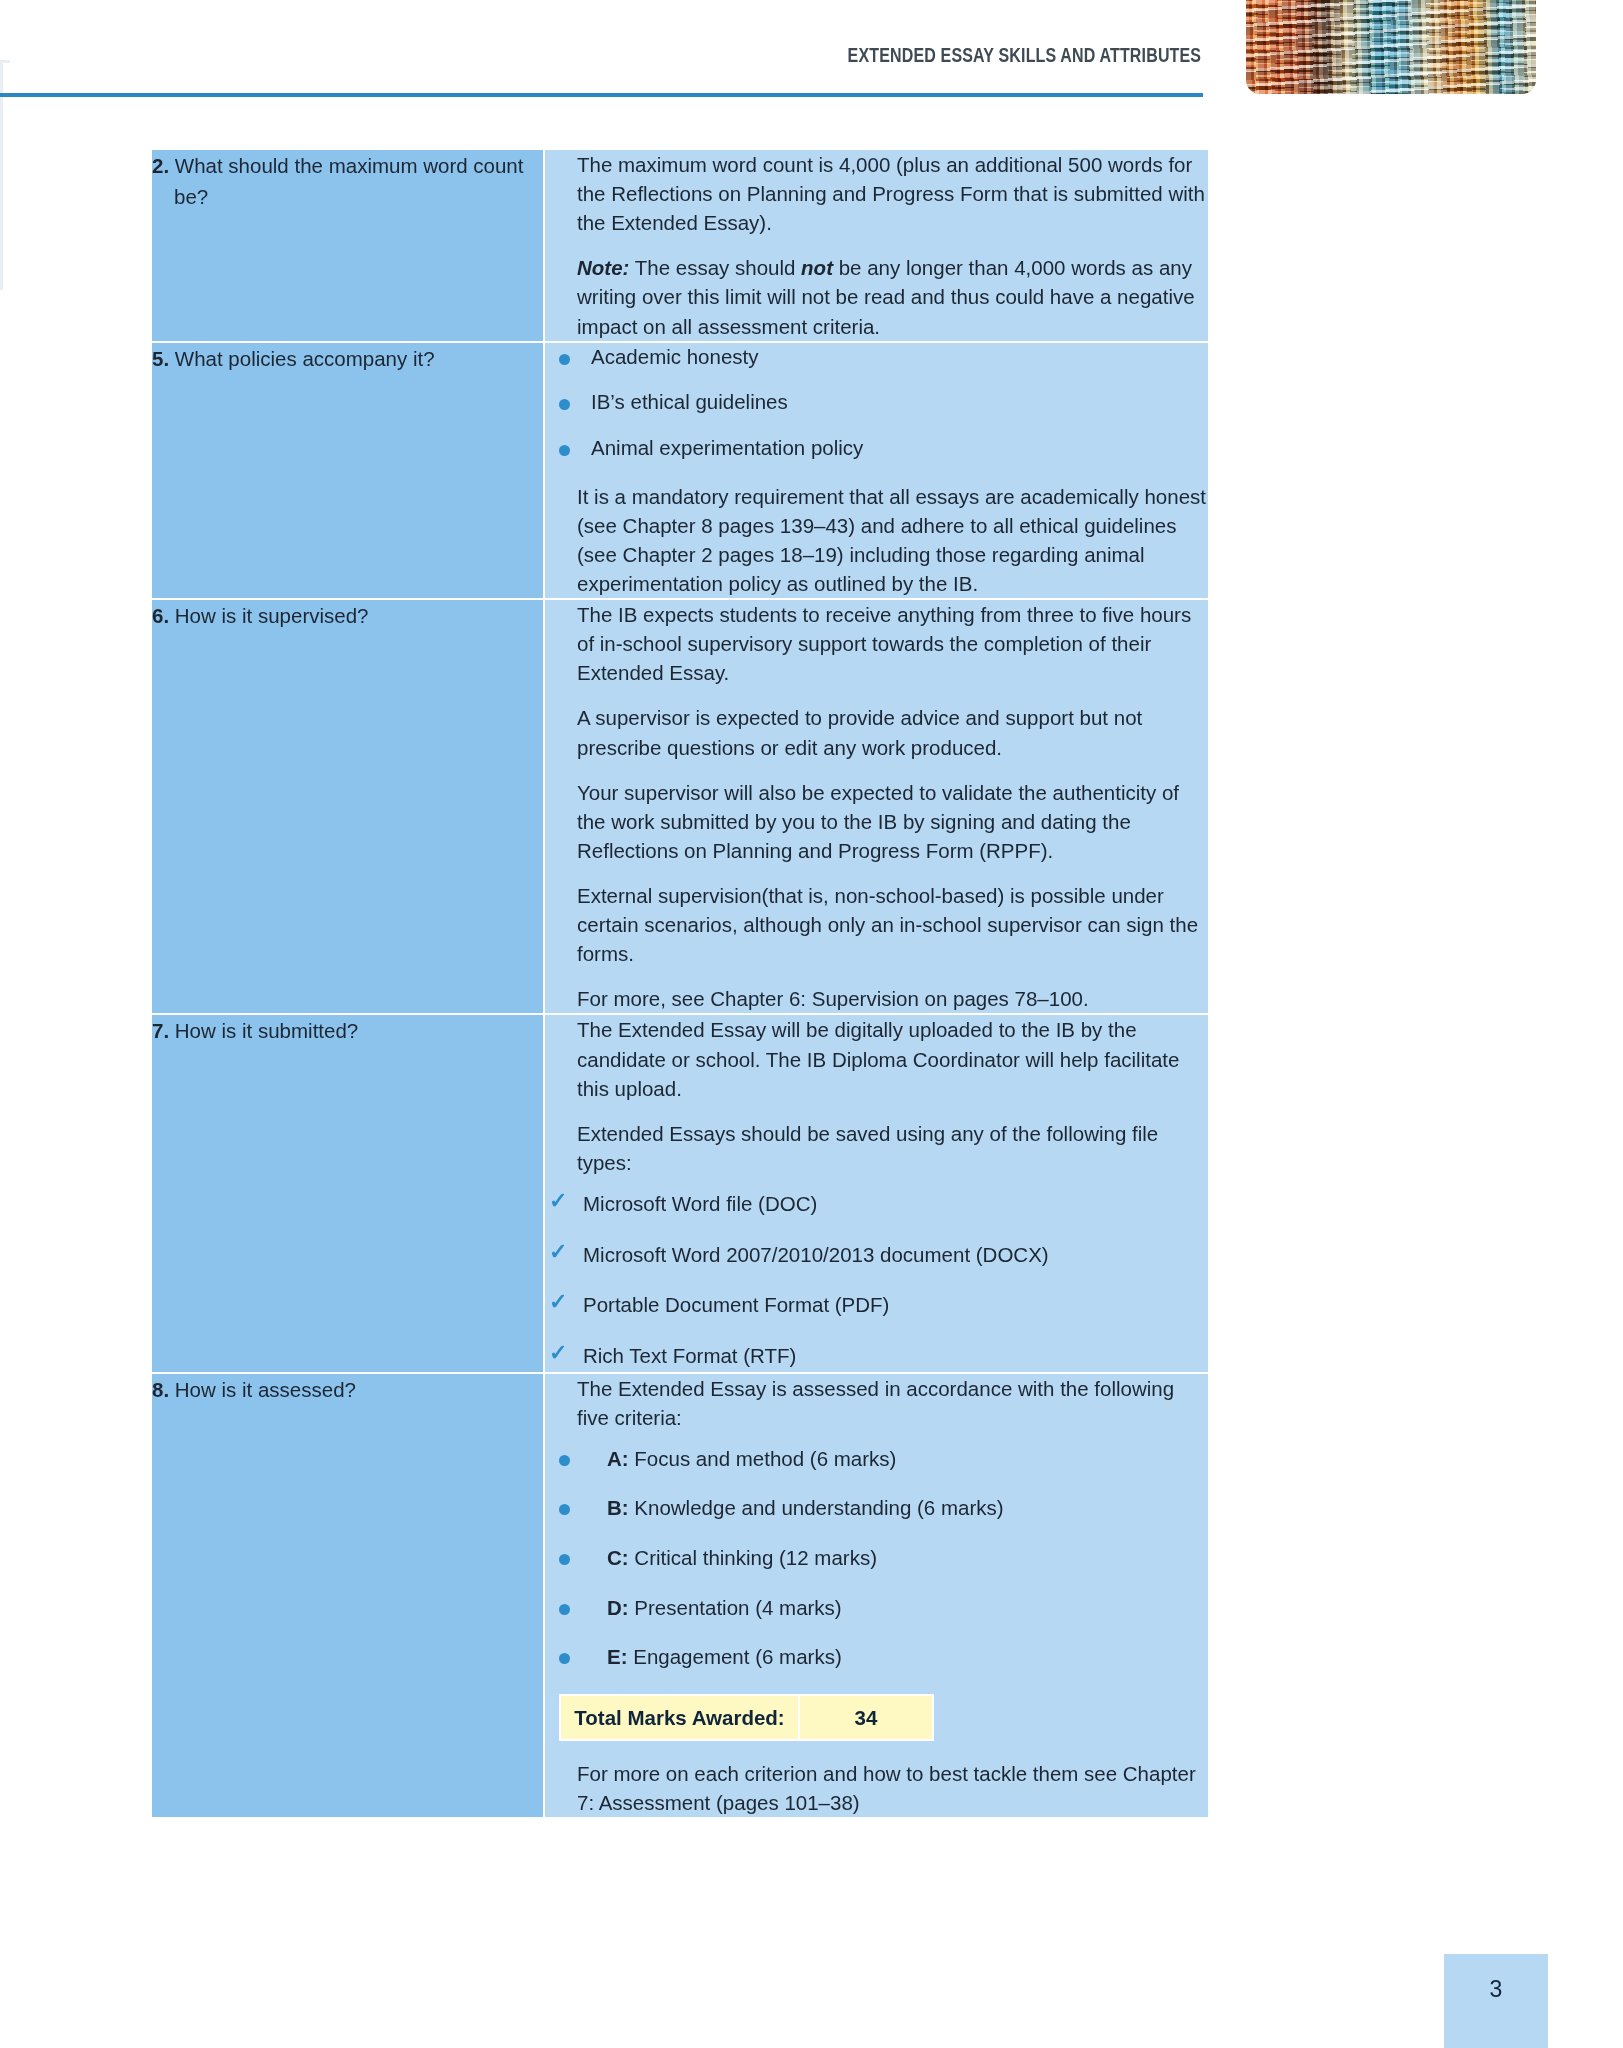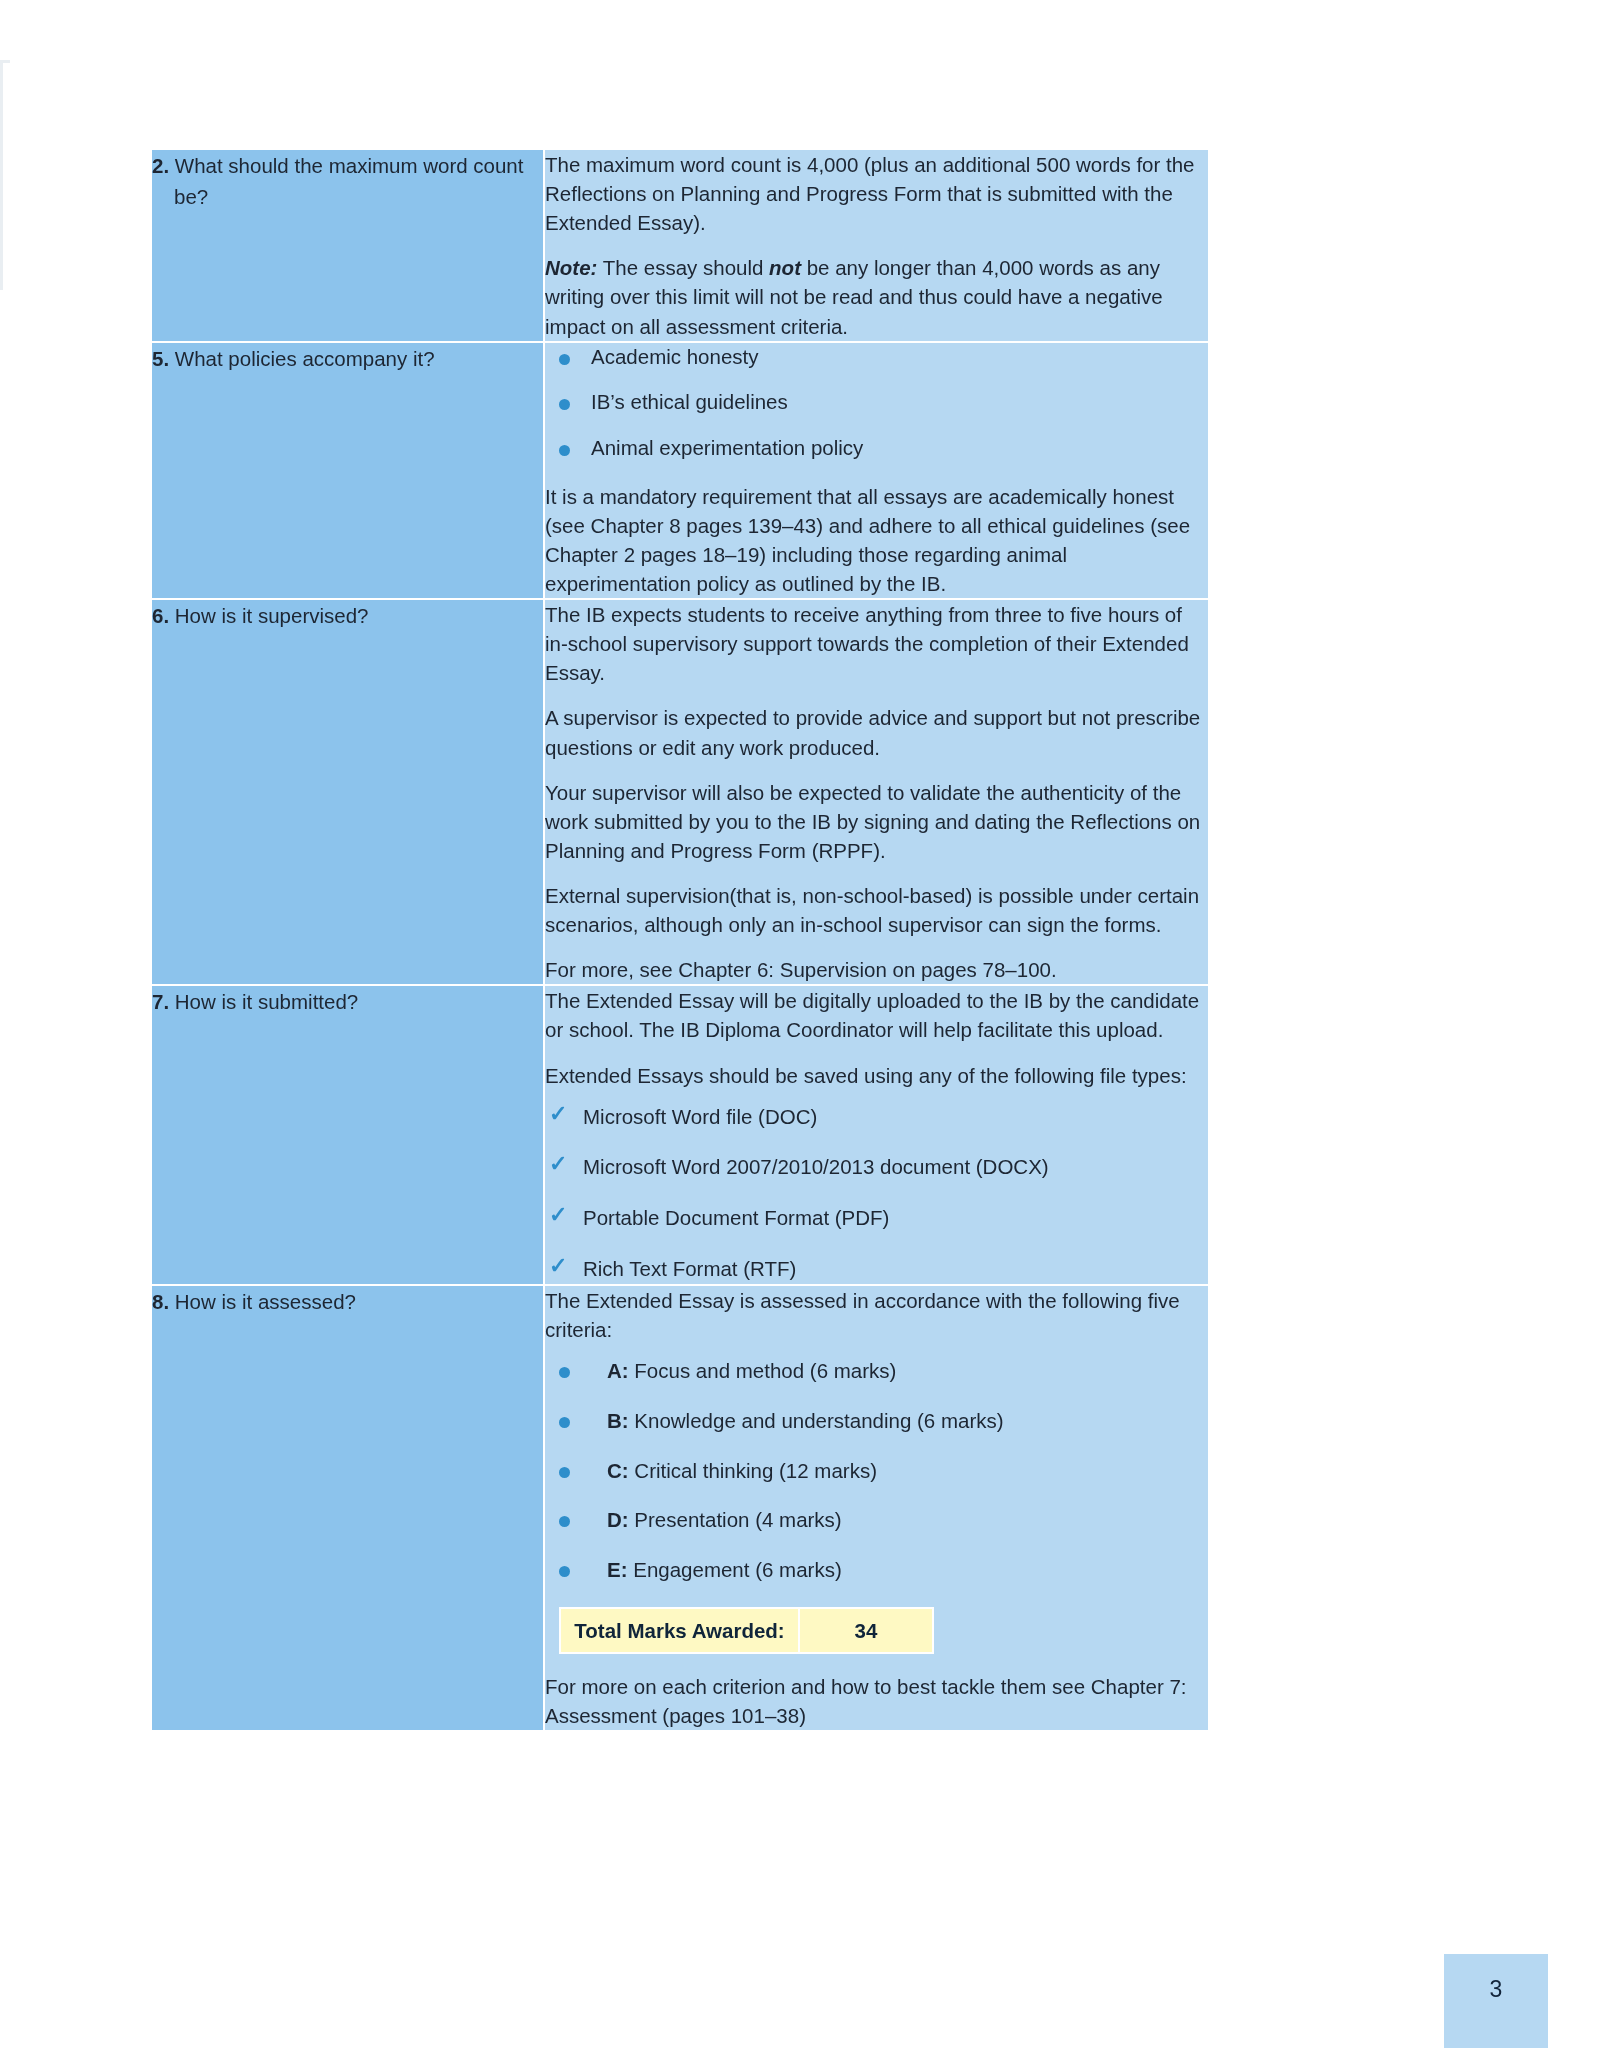--- a/index.html
+++ b/index.html
@@ -153,21 +153,21 @@
     color: #1d2633;
   }
 
   .q-text {
     display: block;
     padding-left: 22px;
     text-indent: -22px;
   }
   .q-num { font-weight: bold; }
 
-  .a-para { margin: 0 0 16px 0; }
+  .a-para { margin: 0 0 16px 0; padding-left: 32px; }
   .a-para:last-child { margin-bottom: 0; }
   .a-para.tight { margin-bottom: 14px; }
 
   b.strong { font-weight: bold; font-style: italic; }
 
   
   ul.bullets {
     list-style: none;
     margin: 0 0 14px 0;
     padding: 0;
@@ -281,20 +281,25 @@
   }
 </style>
 </head>
 <body>
 
 <div id="page">
 
   <div class="trim trim-left"></div>
   <div class="trim trim-topbar"></div>
 
+  <div id="header-area">
+    <div id="header-title">EXTENDED ESSAY SKILLS AND ATTRIBUTES</div>
+    <div id="header-rule"></div>
+    <div id="header-image"></div>
+  </div>
 
   <table id="faq-table">
     <tbody>
 
       <tr>
         <td class="q-cell">
           <span class="q-text"><span class="q-num">2.</span> <span>What should the maximum word count be?</span></span>
         </td>
         <td class="a-cell">
           <p class="a-para">The maximum word count is 4,000 (plus an additional 500 words for the Reflections on Planning and Progress Form that is submitted with the Extended Essay).</p>

